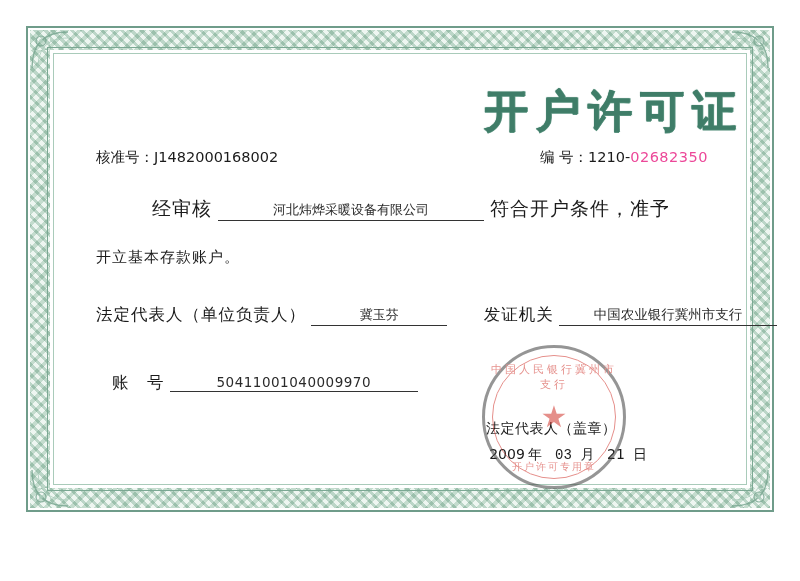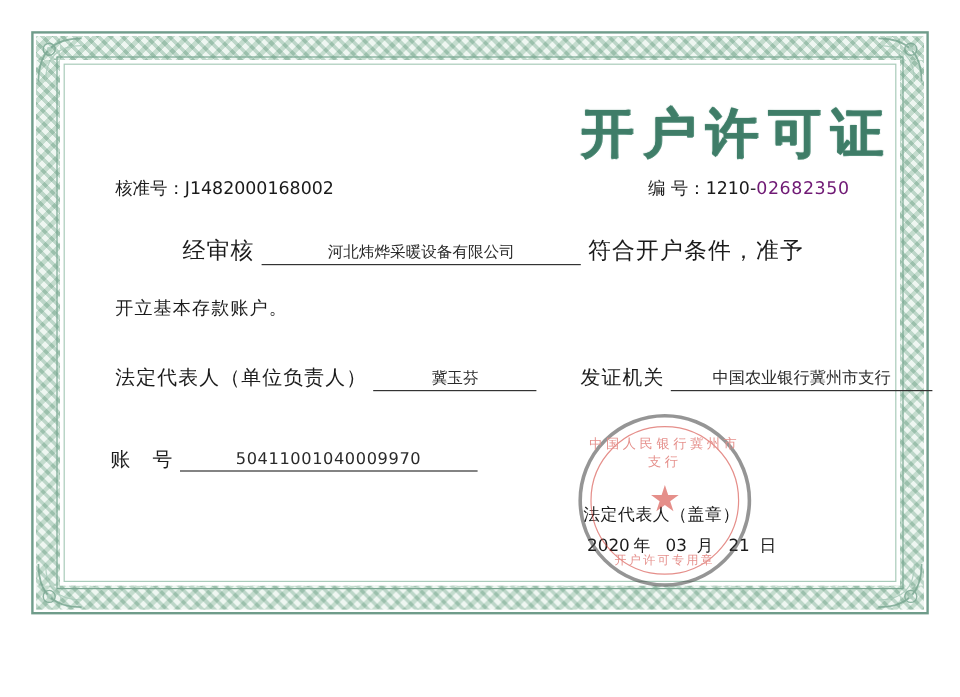--- a/index.html
+++ b/index.html
@@ -124,21 +124,21 @@
     top: 0;
     white-space: nowrap;
   }
   .code-right {
     position: absolute;
     right: 0;
     top: 0;
     white-space: nowrap;
   }
   .code-red {
-    color: #701a75;
+    color: #ec4899;
     letter-spacing: .5px;
   }
 
   .body-line-1 {
     position: absolute;
     left: 96px;
     top: 140px;
     width: 580px;
     font-size: 19px;
     white-space: nowrap;
@@ -172,21 +172,21 @@
     width: 612px;
     font-size: 16.5px;
     white-space: nowrap;
   }
   .w-rep { width: 128px; }
   .w-bank { width: 210px; font-size: 13.5px; }
   .gap-bank { display: inline-block; width: 26px; }
 
   .row-acct {
     position: absolute;
-    left: 36px;
+    left: 56px;
     top: 316px;
     font-size: 16.5px;
     white-space: nowrap;
   }
   .w-acct { width: 240px; font-size: 13.5px; letter-spacing: .5px; }
 
   .issuer {
     position: absolute;
     left: 430px;
     top: 364px;
@@ -196,21 +196,21 @@
   }
   .date-row {
     position: absolute;
     left: 430px;
     top: 390px;
     font-size: 14px;
     white-space: nowrap;
   }
   .date-row .seg { display: inline-block; text-align: center; }
   .d-y { width: 42px; }
-  .d-m { width: 34px; }
+  .d-m { width: 34px; font-family: Liberation Mono, monospace; }
   .d-d { width: 34px; }
   .date-row .unit { color: #1b1b1b; }
 
   
   .seal {
     position: absolute;
     left: 482px;
     top: 345px;
     width: 138px;
     height: 138px;
@@ -332,21 +332,21 @@
     </div>
 
     <div class="row-acct">
       <span class="lbl">账　号</span>
       <span class="filled w-acct">50411001040009970</span>
     </div>
 
     <div class="issuer">法定代表人（盖章）</div>
 
     <div class="date-row">
-      <span class="seg d-y">2020</span><span class="unit">年</span>
+      <span class="seg d-y">2009</span><span class="unit">年</span>
       <span class="seg d-m">03</span><span class="unit">月</span>
       <span class="seg d-d">21</span><span class="unit">日</span>
     </div>
 
   </div>
 
   <div class="seal">
     <div class="seal-ring"></div>
     <div class="seal-arc-top">中国人民银行冀州市支行</div>
     <div class="seal-star">★</div>

